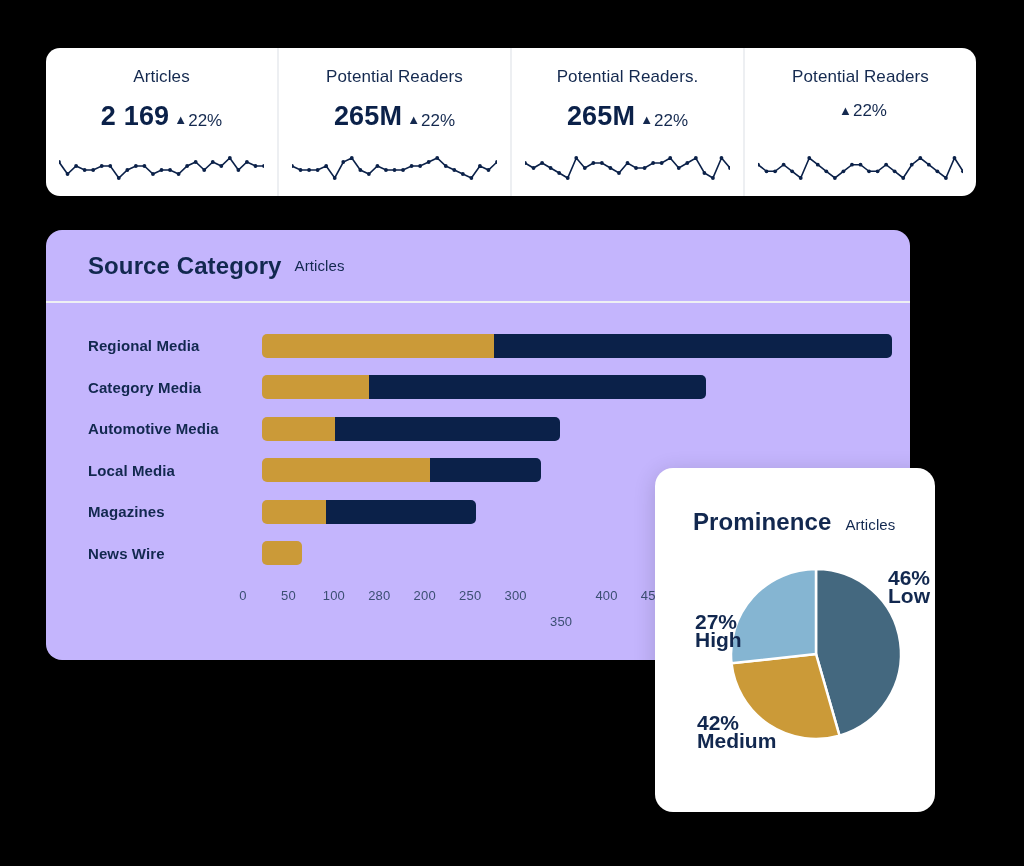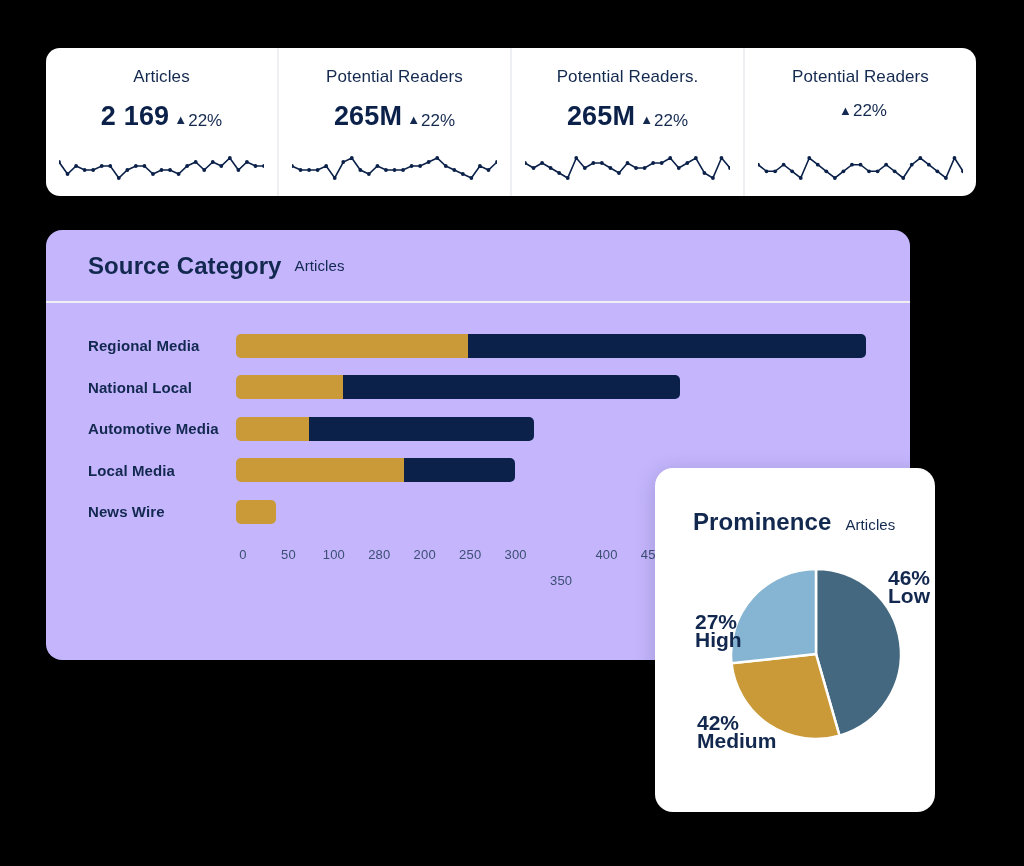--- a/index.html
+++ b/index.html
@@ -54,21 +54,21 @@
   }
   .panel-title{font-size:24px;font-weight:bold;color:#12284f;letter-spacing:.1px;}
   .panel-sub{font-size:15px;color:#12284f;letter-spacing:.1px;}
 
   .chart{position:relative;padding:22px 0 0 0;}
   .rows{position:relative;}
   .row{
     display:flex;align-items:center;height:41.5px;
   }
   .row-label{
-    width:190px;padding-left:42px;box-sizing:border-box;
+    width:216px;padding-left:42px;box-sizing:border-box;
     font-size:15px;font-weight:bold;color:#12284f;white-space:nowrap;
     letter-spacing:.1px;
   }
   .bars{position:relative;height:24px;flex:1;}
   .bar-stack{display:flex;height:24px;border-radius:5px;overflow:hidden;width:max-content;}
   .seg-a{background:#cb9a38;height:24px;}
   .seg-b{background:#0b2149;height:24px;}
 
   .axis{
     position:relative;height:26px;margin-top:14px;
@@ -279,21 +279,21 @@
           <div class="row">
             <div class="row-label">Regional Media</div>
             <div class="bars">
               <div class="bar-stack">
                 <div class="seg-a" style="width: 231.767px;"></div>
                 <div class="seg-b" style="width: 398.093px;"></div>
               </div>
             </div>
           </div>
           <div class="row">
-            <div class="row-label">National Local</div>
+            <div class="row-label">Category Media</div>
             <div class="bars">
               <div class="bar-stack">
                 <div class="seg-a" style="width: 107.249px;"></div>
                 <div class="seg-b" style="width: 337.198px;"></div>
               </div>
             </div>
           </div>
           <div class="row">
             <div class="row-label">Automotive Media</div>
             <div class="bars">
@@ -302,20 +302,29 @@
                 <div class="seg-b" style="width: 225.404px;"></div>
               </div>
             </div>
           </div>
           <div class="row">
             <div class="row-label">Local Media</div>
             <div class="bars">
               <div class="bar-stack">
                 <div class="seg-a" style="width: 168.144px;"></div>
                 <div class="seg-b" style="width: 110.884px;"></div>
+              </div>
+            </div>
+          </div>
+          <div class="row">
+            <div class="row-label">Magazines</div>
+            <div class="bars">
+              <div class="bar-stack">
+                <div class="seg-a" style="width: 63.6222px;"></div>
+                <div class="seg-b" style="width: 149.967px;"></div>
               </div>
             </div>
           </div>
           <div class="row">
             <div class="row-label">News Wire</div>
             <div class="bars">
               <div class="bar-stack">
                 <div class="seg-a" style="width: 39.9911px;"></div>
               </div>
             </div>

